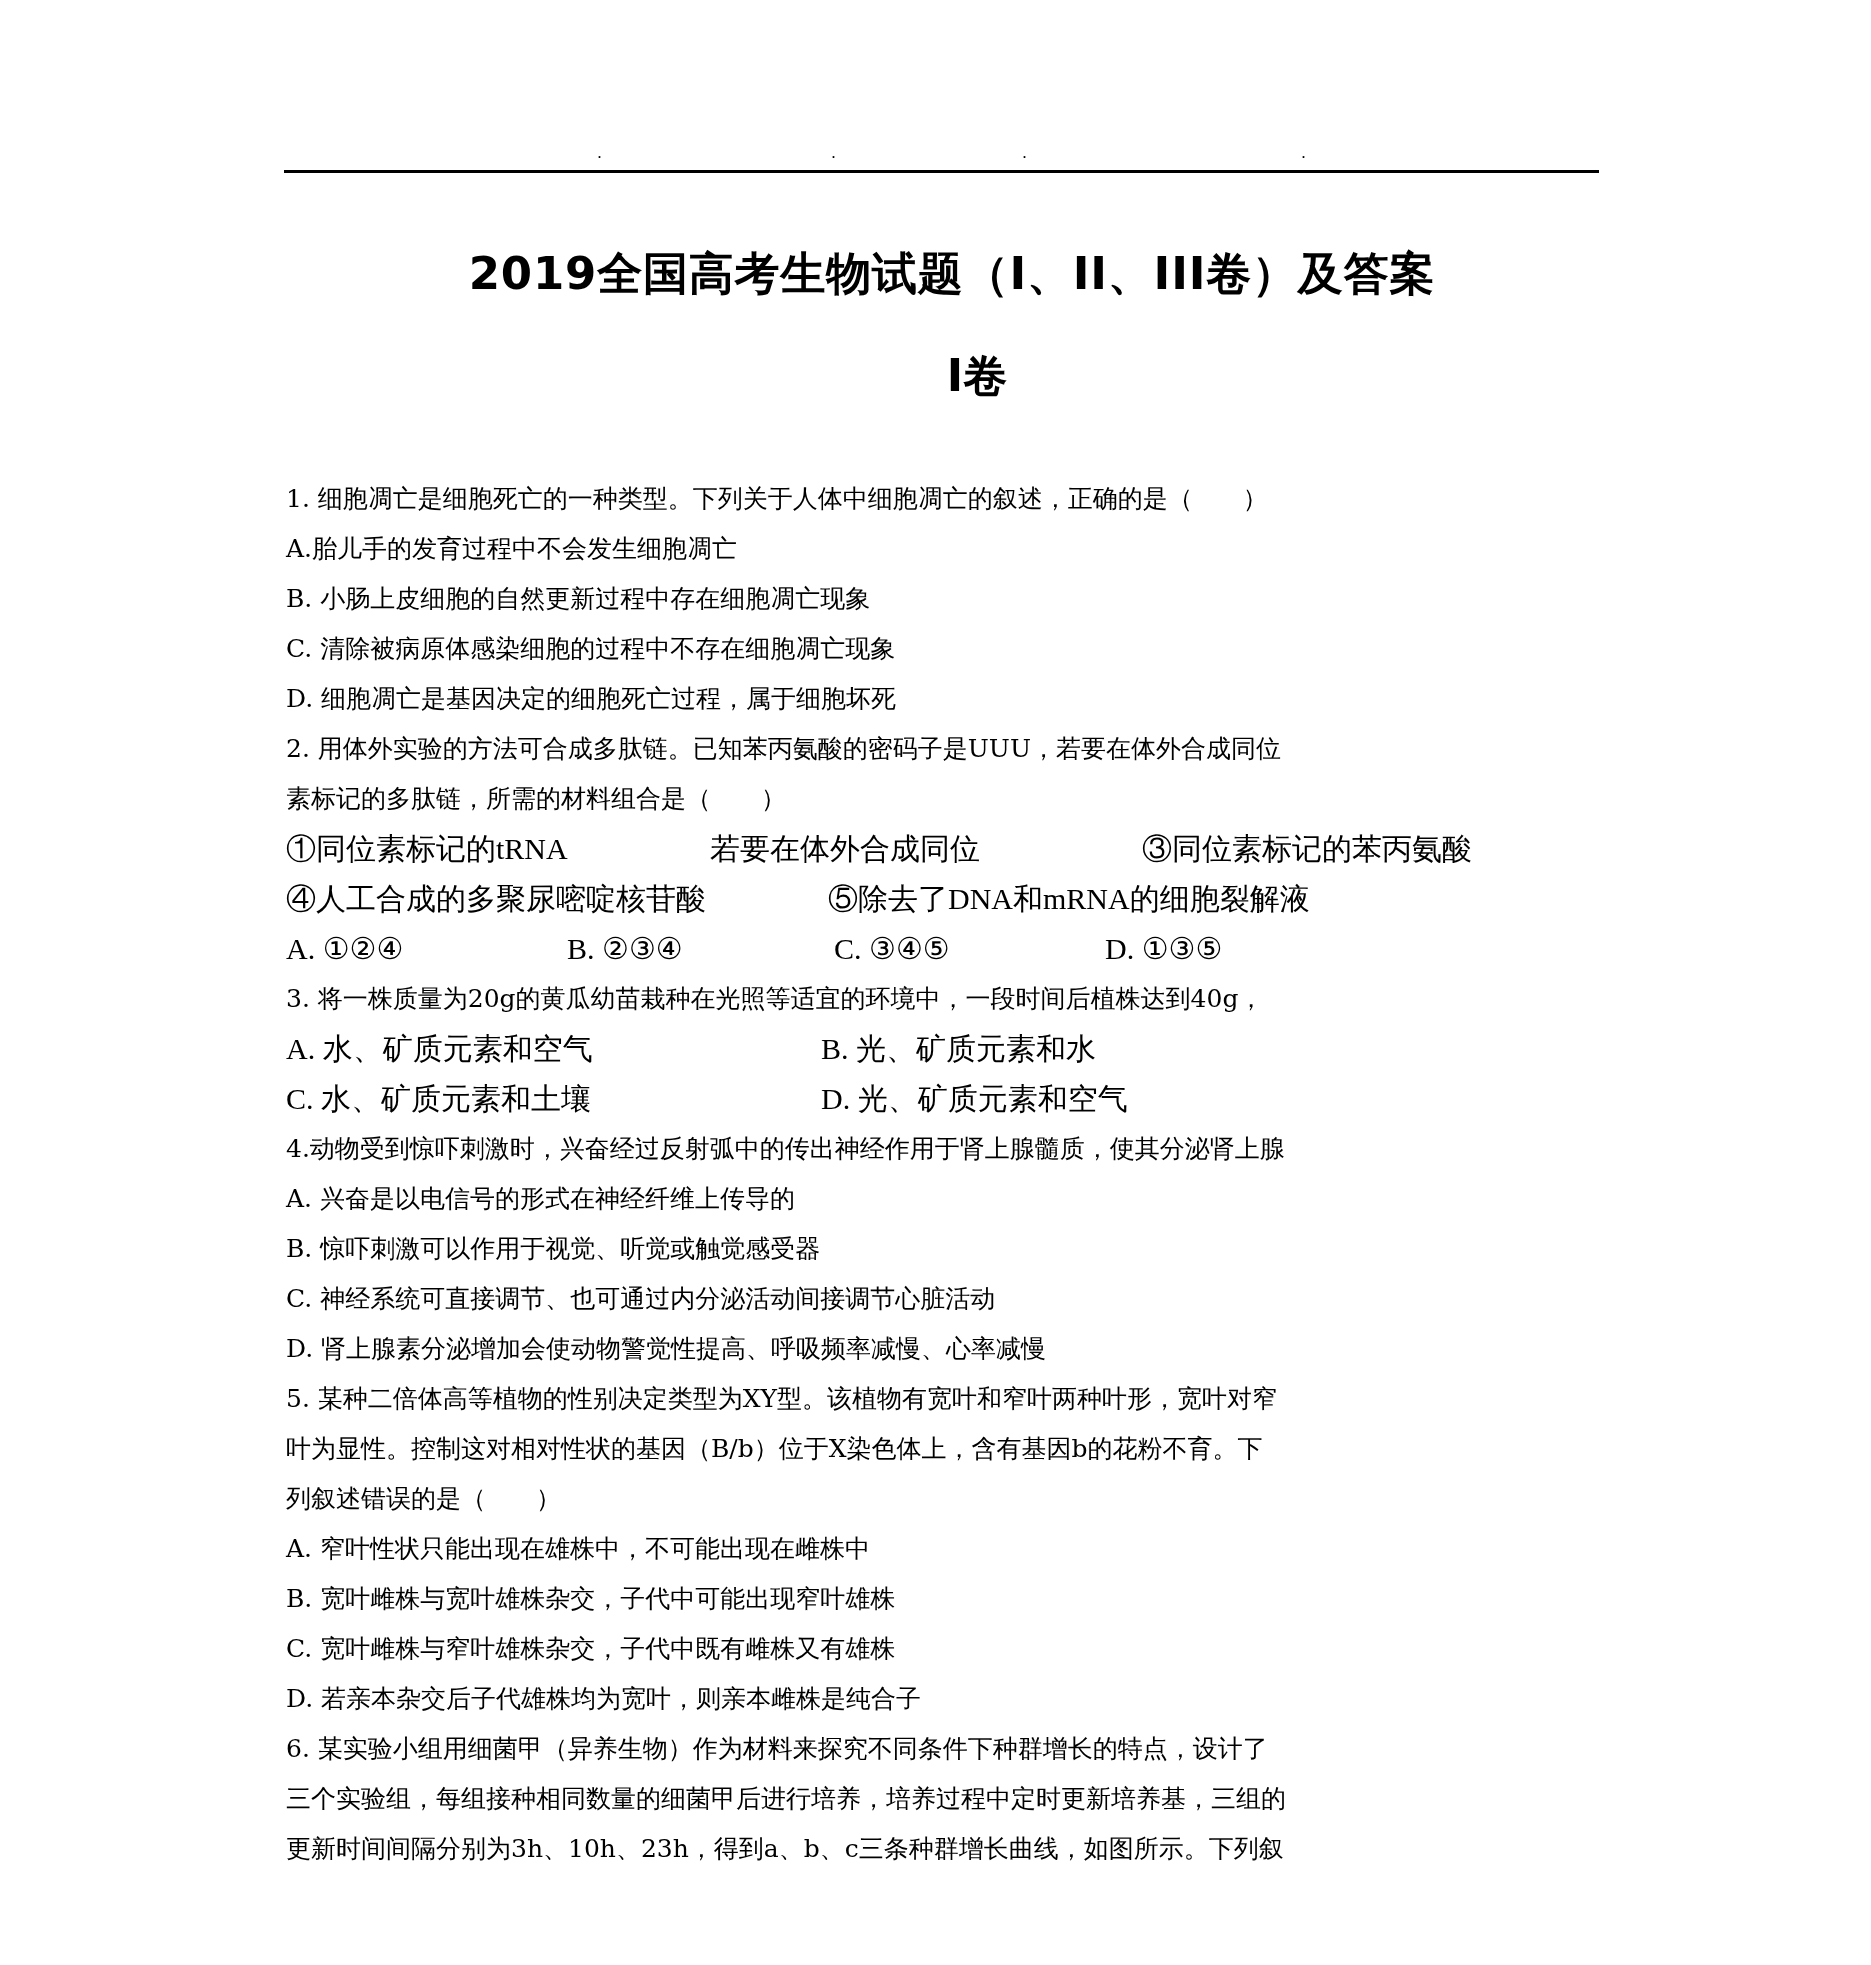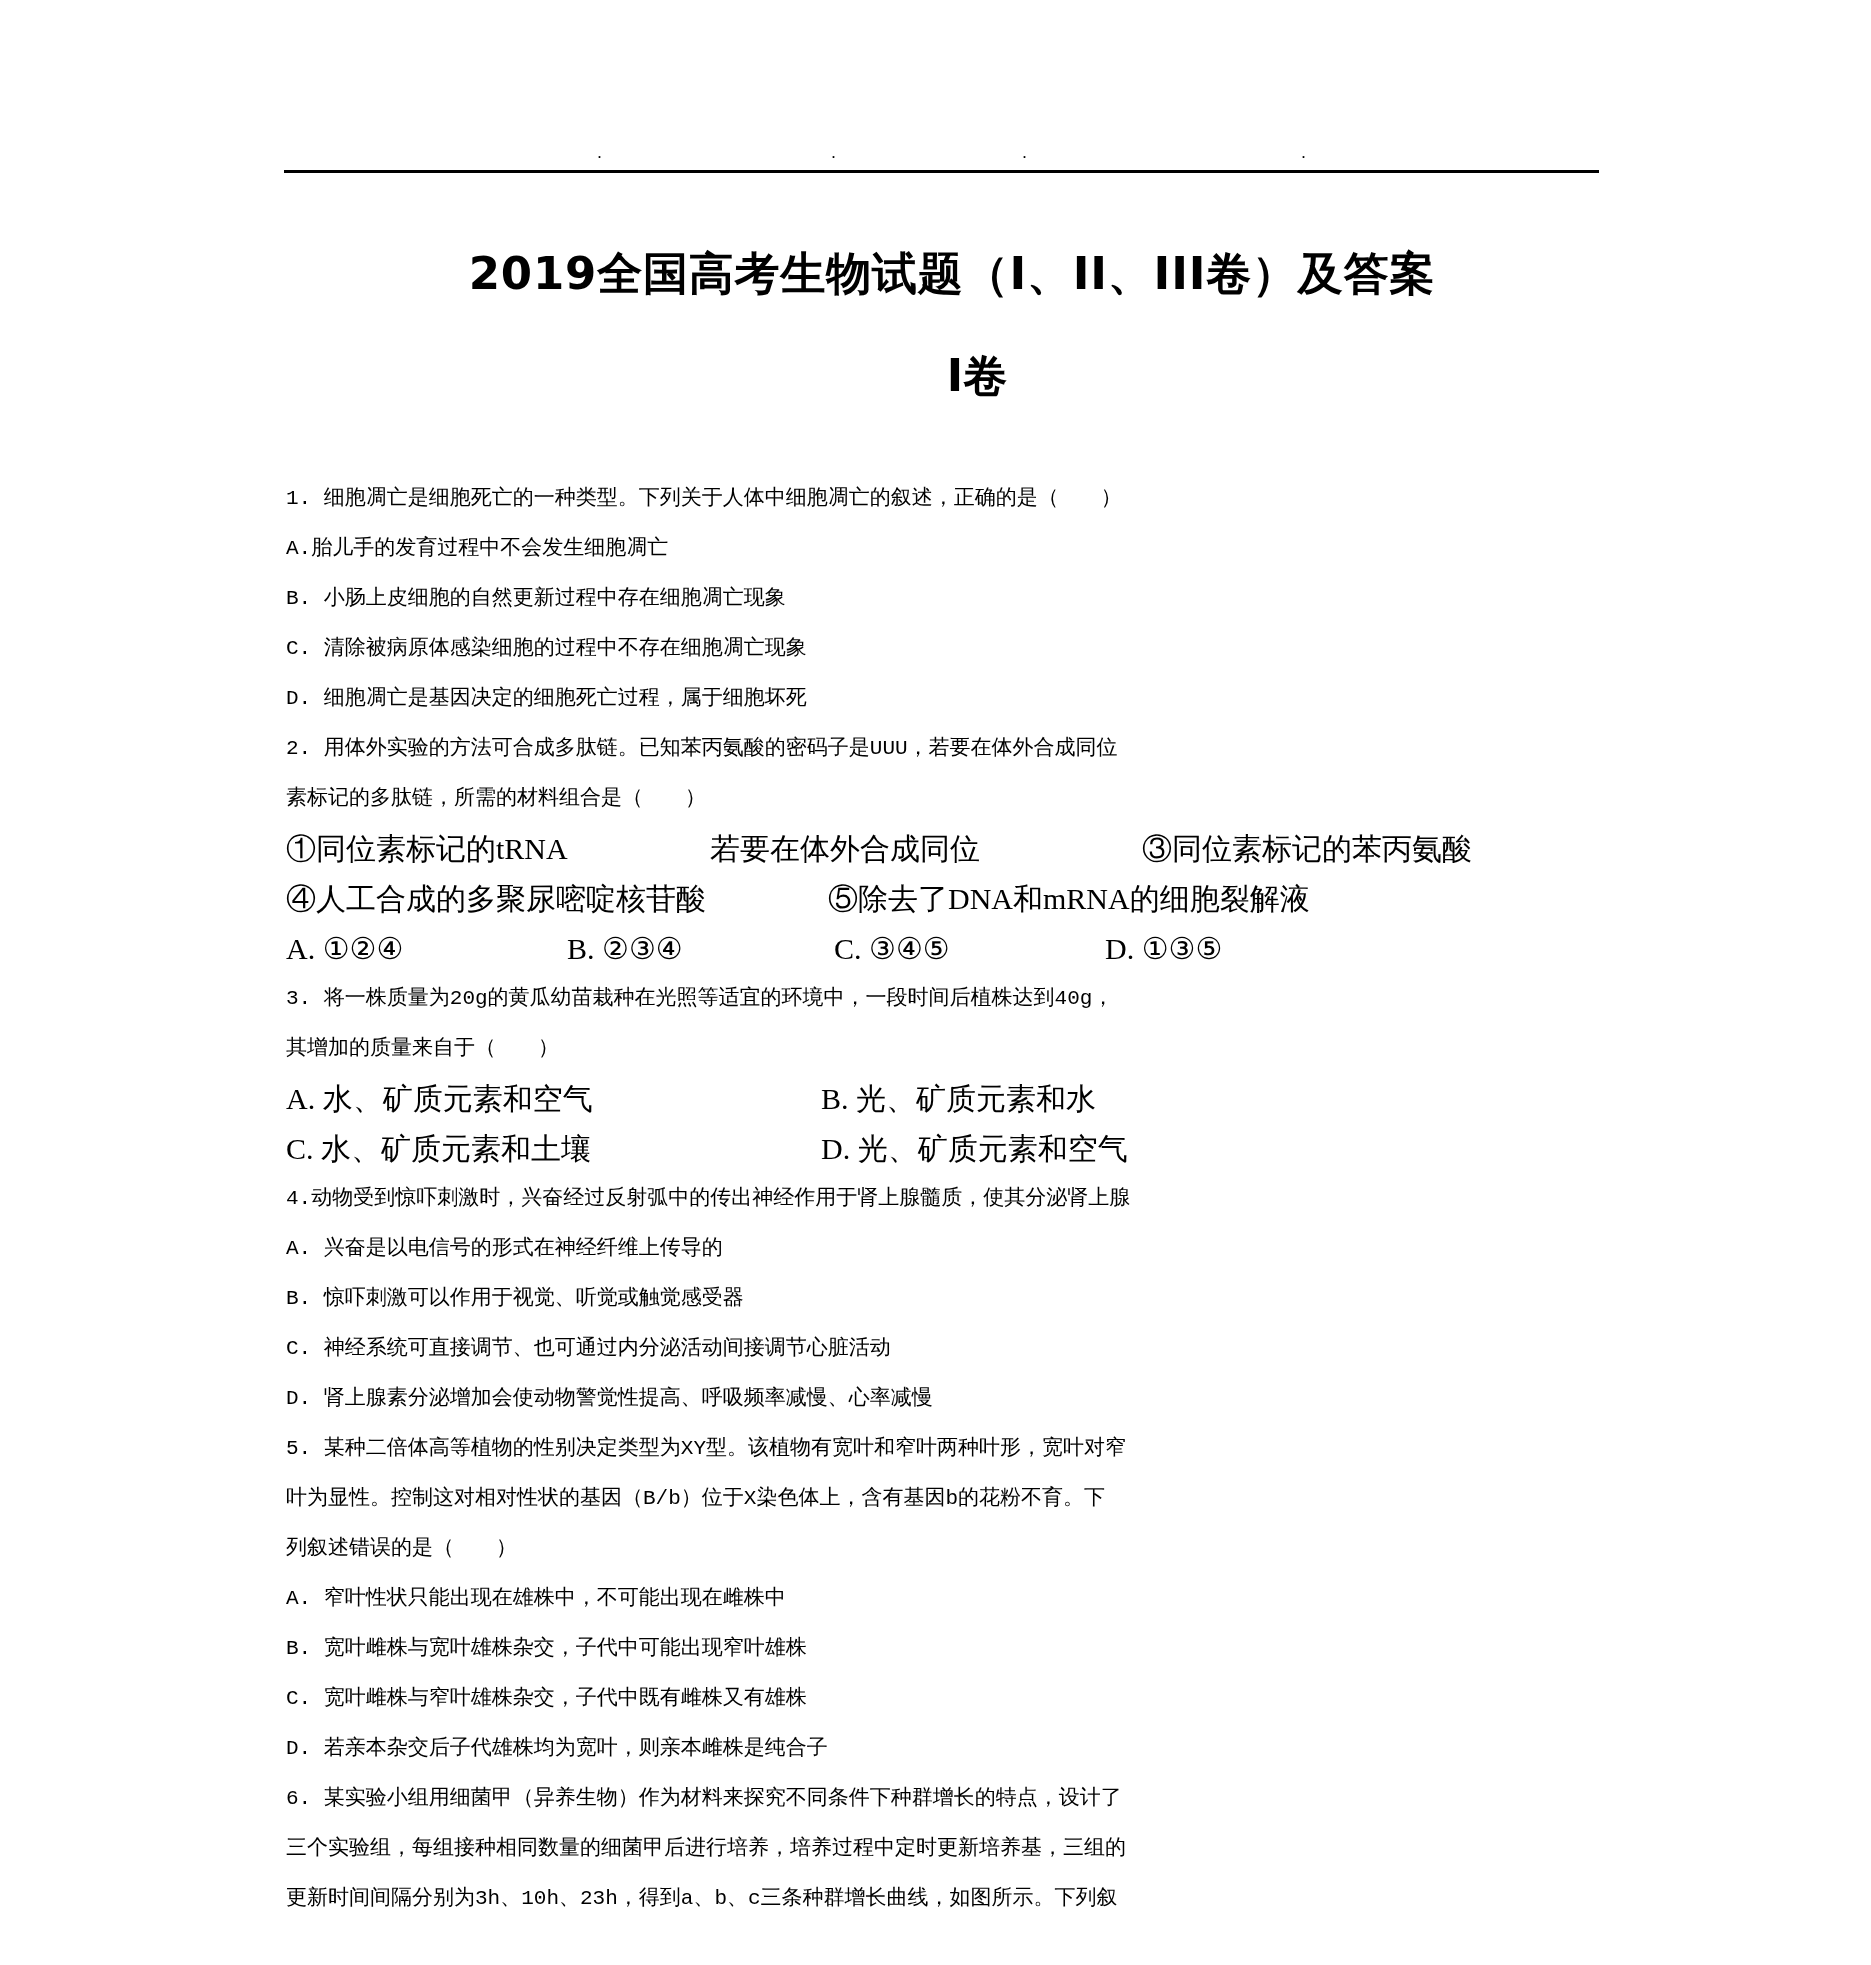--- a/index.html
+++ b/index.html
@@ -8,21 +8,21 @@
     .header-dots { position: absolute; left: 283px; top: 145px; width: 1317px; height: 15.7px; }
     .header-dots span { position: absolute; top: 0; font-size: 15.7px; line-height: 15.7px; }
     .header-rule { position: absolute; left: 284px; top: 170px; width: 1315px; height: 2.8px; background: #000; }
     .title { position: absolute; left: 16px; width: 1872px; text-align: center; top: 244px;
              font-size: 45px; line-height: 59px; font-weight: bold;
              font-family: "DejaVu Sans", "Liberation Sans", sans-serif; letter-spacing: 0.8px; }
     .subtitle { position: absolute; left: 0; width: 1872px; text-align: center; top: 346px;
                 font-size: 44px; line-height: 59px; font-weight: bold;
                 font-family: "DejaVu Sans", "Liberation Sans", sans-serif; padding-left: 41px; }
     .body { position: absolute; left: 286px; top: 474px; width: 1315px; }
-    .line { height: 50px; font-size: 21px; line-height: 50px; white-space: nowrap; font-family: Liberation Mono, monospace; }
+    .line { height: 50px; font-size: 25px; line-height: 50px; white-space: nowrap; }
     .opt-row { display: flex; height: 50px; font-size: 30px; line-height: 50px; white-space: nowrap; font-family: Liberation Serif, serif; }
     .col { display: inline-block; }
   </style>
 </head>
 <body>
 
 <div class="header-dots">
   <span style="left:314px">.</span>
   <span style="left:548px">.</span>
   <span style="left:739px">.</span>
@@ -58,21 +58,20 @@
     <div class="opt-row">
       <span class="col" style="width:281px">A. ①②④</span>
       <span class="col" style="width:267px">B. ②③④</span>
       <span class="col" style="width:271px">C. ③④⑤</span>
       <span class="col">D. ①③⑤</span>
     </div>
   </div>
 
   <div>
     <div class="line">3. 将一株质量为20g的黄瓜幼苗栽种在光照等适宜的环境中，一段时间后植株达到40g，</div>
-    <div class="line">其增加的质量来自于（　　）</div>
     <div class="opt-row">
       <span class="col" style="width:535px">A. 水、矿质元素和空气</span>
       <span class="col">B. 光、矿质元素和水</span>
     </div>
     <div class="opt-row">
       <span class="col" style="width:535px">C. 水、矿质元素和土壤</span>
       <span class="col">D. 光、矿质元素和空气</span>
     </div>
   </div>
 

